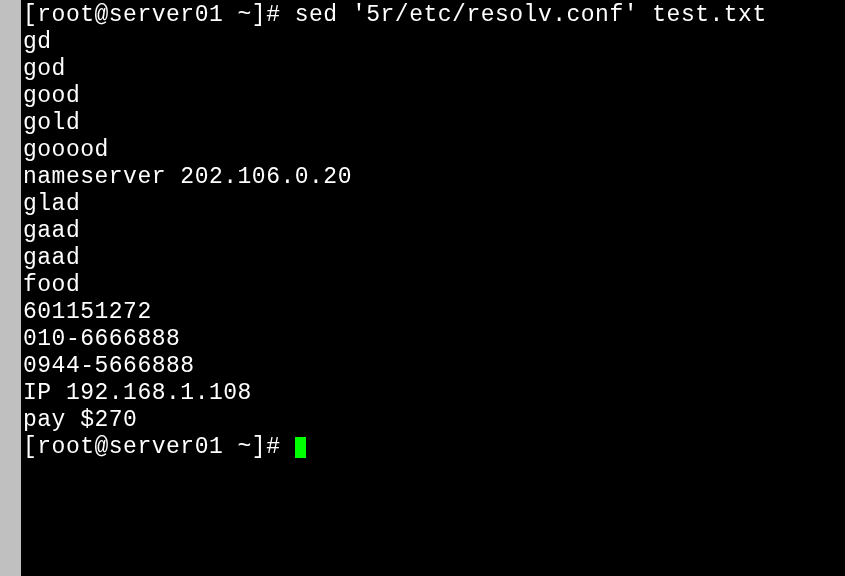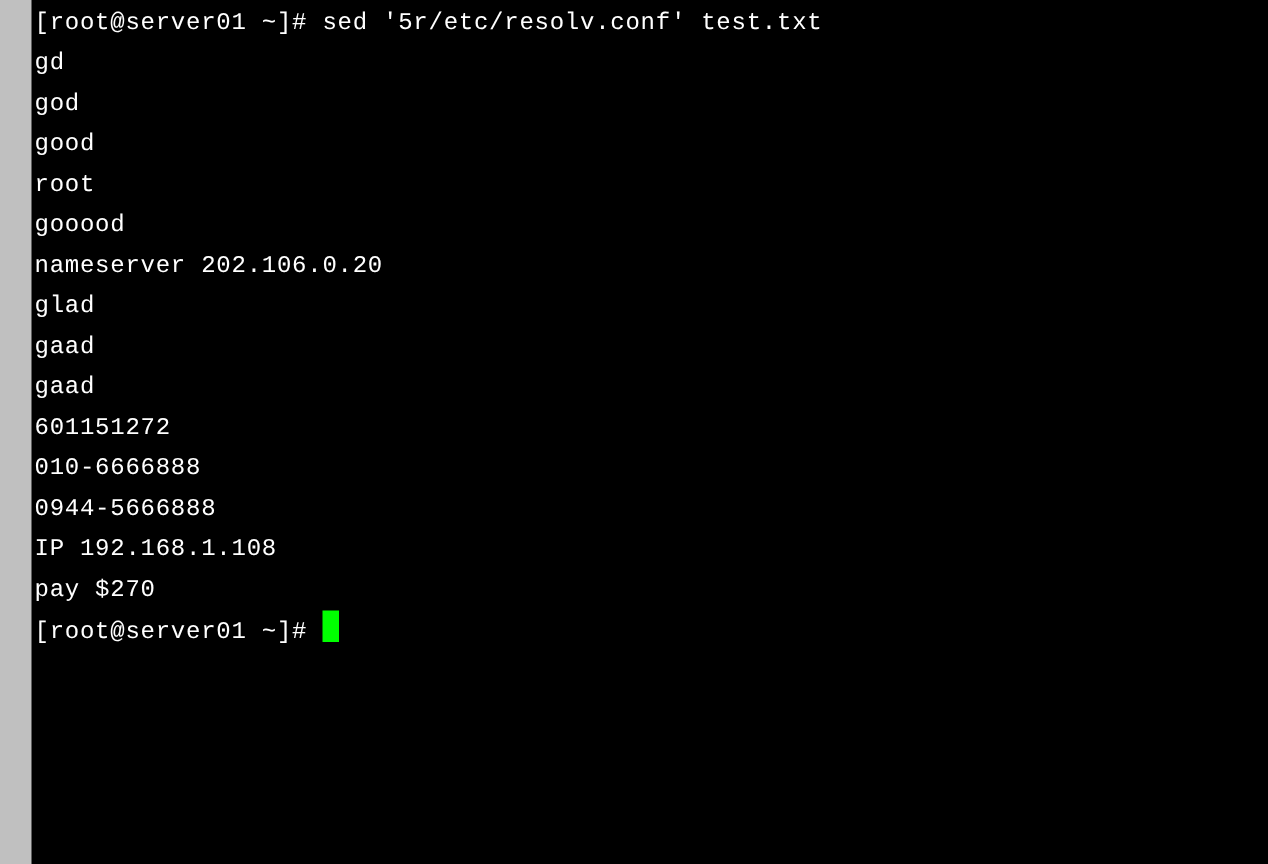--- a/index.html
+++ b/index.html
@@ -13,21 +13,21 @@
       height: 576px;
       overflow: hidden;
       font-family: "Courier New", monospace;
     }
     .terminal {
       background: #000000;
       width: 824px;
       height: 576px;
       margin-left: 21px;
       padding: 2px 0;
-      font-size: 16px;
+      font-size: 23px;
       line-height: 27px;
       color: #ffffff;
       letter-spacing: 0.5px;
     }
     .line {
       white-space: pre;
       padding-left: 2px;
     }
     .cursor {
       display: inline-block;
@@ -39,26 +39,27 @@
     }
   </style>
 </head>
 <body>
 
 <div class="terminal">
   <div class="line"><span>[root@server01 ~]# </span><span>sed '5r/etc/resolv.conf' test.txt</span></div>
   <div class="line"><span>gd</span></div>
   <div class="line"><span>god</span></div>
   <div class="line"><span>good</span></div>
-  <div class="line"><span>root</span></div>
+  <div class="line"><span>gold</span></div>
   <div class="line"><span>gooood</span></div>
   <div class="line"><span></span></div>
   <div class="line"><span>nameserver 202.106.0.20</span></div>
   <div class="line"><span>glad</span></div>
   <div class="line"><span>gaad</span></div>
   <div class="line"><span>gaad</span></div>
+  <div class="line"><span>food</span></div>
   <div class="line"><span>601151272</span></div>
   <div class="line"><span>010-6666888</span></div>
   <div class="line"><span>0944-5666888</span></div>
   <div class="line"><span>IP 192.168.1.108</span></div>
   <div class="line"><span>pay $270</span></div>
   <div class="line"><span>[root@server01 ~]# </span><span class="cursor"></span></div>
 </div>
 
 </body></html>

